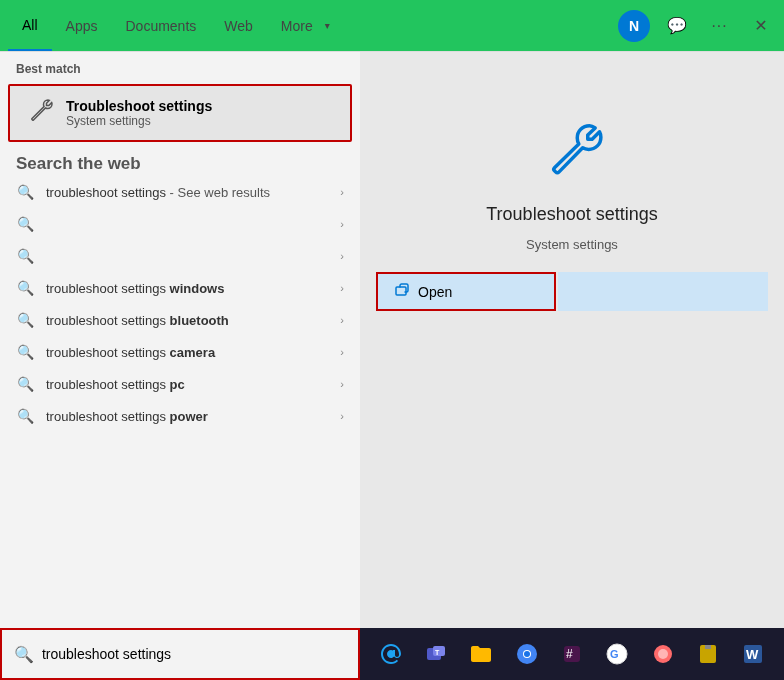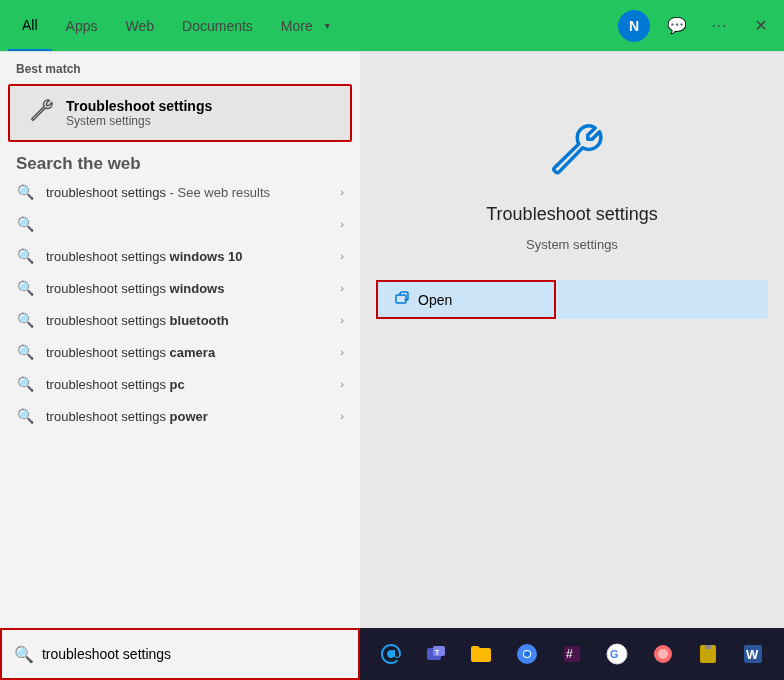--- a/index.html
+++ b/index.html
@@ -223,21 +223,21 @@
 
     .right-subtitle {
       font-size: 13px;
       color: #555;
     }
 
     
     .open-button-row {
       display: flex;
       width: calc(100% - 32px);
-      margin-top: 16px;
+      margin-top: 8px;
       gap: 2px;
     }
 
     .open-btn {
       display: flex;
       align-items: center;
       gap: 8px;
       padding: 8px 16px;
       background: #cce4f7;
       border: 2px solid #c00000;
@@ -321,24 +321,24 @@
 <div class="search-popup">
 
   <div class="tab-bar">
     <div class="tab-item active">
       <span>All</span>
     </div>
     <div class="tab-item">
       <span>Apps</span>
     </div>
     <div class="tab-item">
+      <span>Documents</span>
+    </div>
+    <div class="tab-item">
       <span>Web</span>
-    </div>
-    <div class="tab-item">
-      <span>Documents</span>
     </div>
     <div class="tab-item tab-more">
       <span>More</span>
       <span style="font-size:10px; margin-left:2px;">▾</span>
     </div>
     <div class="tab-bar-right">
       <div class="user-avatar">
         <span>N</span>
       </div>
       <div class="icon-btn" title="Feedback">
@@ -381,23 +381,20 @@
         <span class="chevron">›</span>
       </div>
 
       <div class="search-result-item">
         <span class="search-icon">🔍</span>
         <span class="chevron">›</span>
       </div>
 
       <div class="search-result-item">
         <span class="search-icon">🔍</span>
-        <span class="result-text">
-          troubleshoot settings <span class="bold">windows 10</span>
-        </span>
         <span class="chevron">›</span>
       </div>
 
       <div class="search-result-item">
         <span class="search-icon">🔍</span>
         <span class="result-text">
           troubleshoot settings <span class="bold">windows</span>
         </span>
         <span class="chevron">›</span>
       </div>

